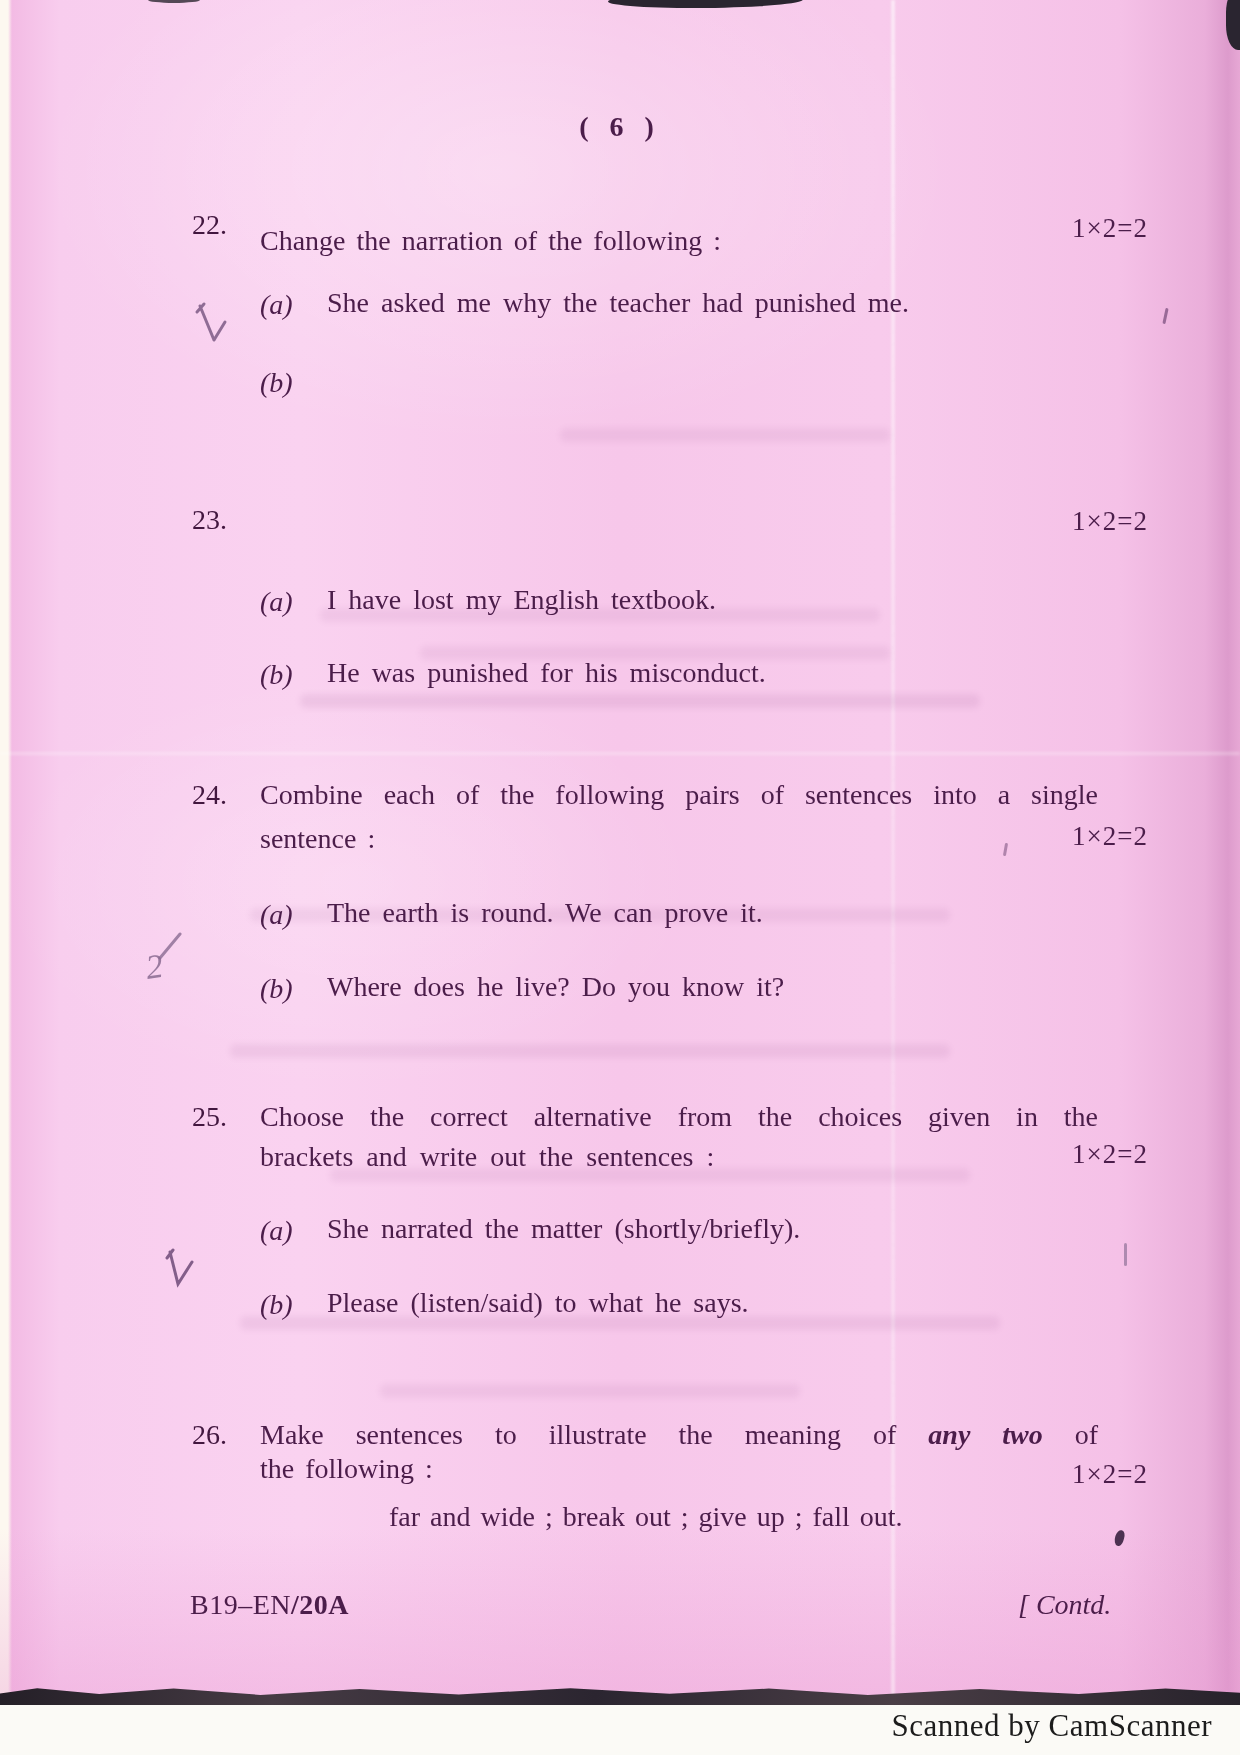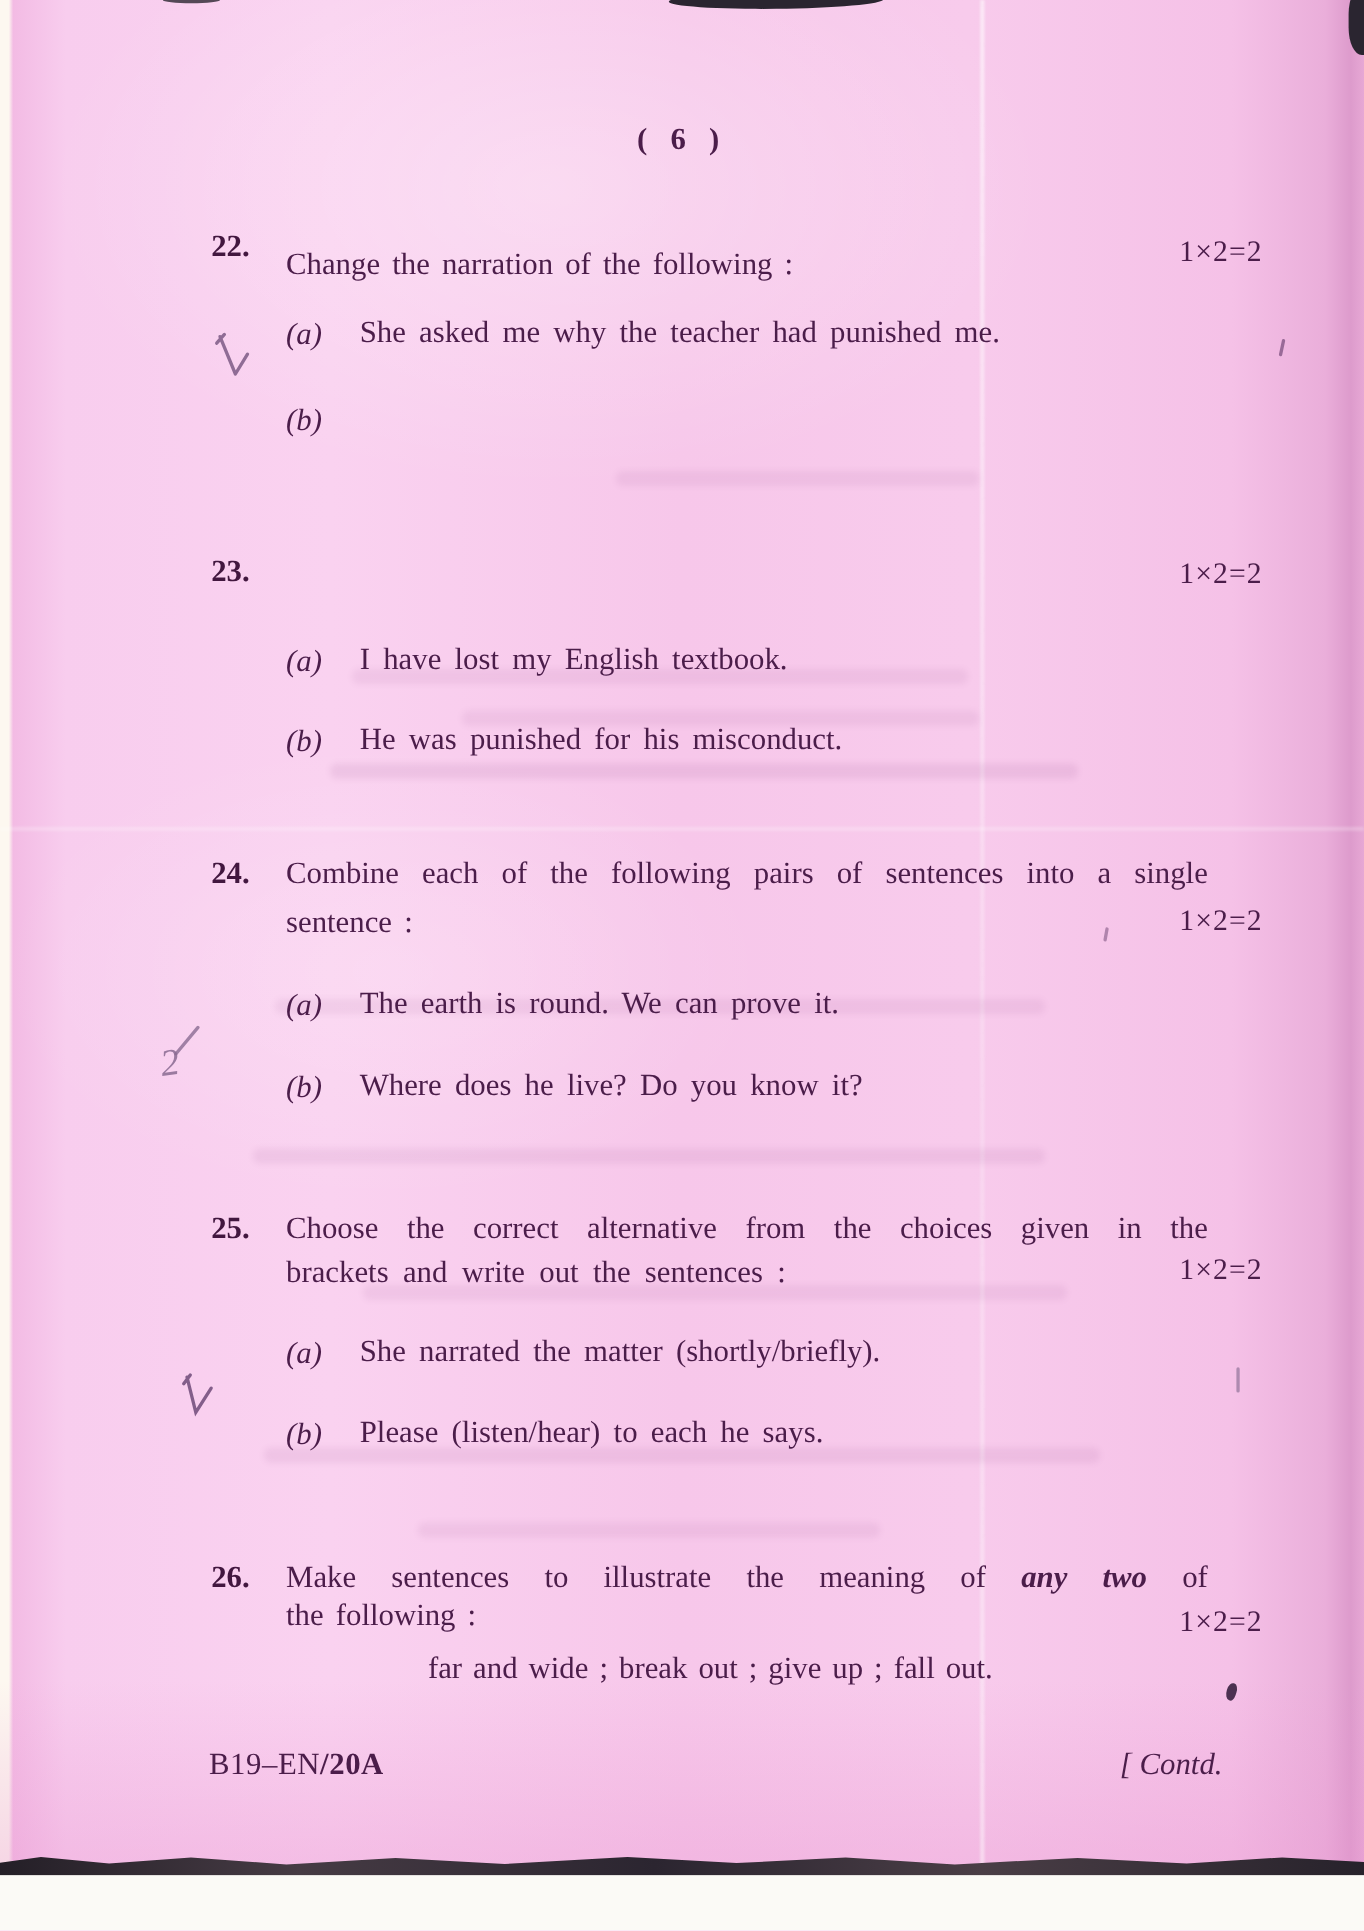--- a/index.html
+++ b/index.html
@@ -48,21 +48,21 @@
   .g3{left:420px;top:646px;width:470px;}
   .g4{left:300px;top:694px;width:680px;opacity:0.09;}
   .g5{left:250px;top:908px;width:700px;}
   .g6{left:230px;top:1044px;width:720px;opacity:0.08;}
   .g7{left:330px;top:1168px;width:640px;}
   .g8{left:240px;top:1316px;width:760px;opacity:0.08;}
   .g9{left:380px;top:1384px;width:420px;}
   
   .ink{color:#4b1d4a;font-size:28px;line-height:1.2;position:absolute;white-space:nowrap;}
   .pagenum{left:0;top:110px;width:1240px;text-align:center;font-weight:700;letter-spacing:7px;white-space:normal;}
-  .qnum{font-weight:700;color:#42173f;}
+  .qnum{font-weight:400;color:#42173f;}
   .qtext{word-spacing:4px;}
   .jline{white-space:normal;word-spacing:normal;width:838px;text-align:justify;text-align-last:justify;}
   .plabel{font-style:italic;}
   .ptext{word-spacing:5px;}
   .marks{font-size:27px;letter-spacing:1px;text-align:right;}
   .bold-italic{font-weight:700;font-style:italic;}
   .idioms{word-spacing:3px;text-align:right;}
   .footer-code{letter-spacing:0.5px;}
   .footer-code b{font-weight:700;}
   .contd{font-style:italic;}
@@ -143,21 +143,21 @@
     <span class="ink plabel" id="q24-b-label">(b)</span>
     <span class="ink ptext" id="q24-b-text">Where does he live? Do you know it?</span>
 
     <span class="ink qnum" id="q25-num">25.</span>
     <span class="ink jline" id="q25-line1">Choose the correct alternative from the choices given in the</span>
     <span class="ink qtext" id="q25-line2">brackets and write out the sentences :</span>
     <span class="ink marks" id="q25-marks">1×2=2</span>
     <span class="ink plabel" id="q25-a-label">(a)</span>
     <span class="ink ptext" id="q25-a-text">She narrated the matter (shortly/briefly).</span>
     <span class="ink plabel" id="q25-b-label">(b)</span>
-    <span class="ink ptext" id="q25-b-text">Please (listen/hear) to each he says.</span>
+    <span class="ink ptext" id="q25-b-text">Please (listen/said) to what he says.</span>
 
     <span class="ink qnum" id="q26-num">26.</span>
     <span class="ink jline" id="q26-line1"><span>Make sentences to illustrate the meaning of </span><span class="bold-italic">any two</span><span> of</span></span>
     <span class="ink qtext" id="q26-line2">the following :</span>
     <span class="ink marks" id="q26-marks">1×2=2</span>
     <span class="ink idioms" id="idioms">far and wide ; break out ; give up ; fall out.</span>
 
     <span class="ink footer-code" id="footer-code"><span>B19–EN</span><b>/20A</b></span>
     <span class="ink contd" id="footer-contd">[ Contd.</span>
 
@@ -175,13 +175,14 @@
     <span class="penmark m-apos2"></span>
     <span class="penmark m-vert"></span>
     <span class="penmark m-comma"></span>
 
     <div class="smudge s1"></div>
     <div class="smudge s2"></div>
     <div class="smudge s3"></div>
     <div class="torn"></div>
   </div>
 
+  <div class="watermark">Scanned by CamScanner</div>
 </div>
 
 </body></html>

